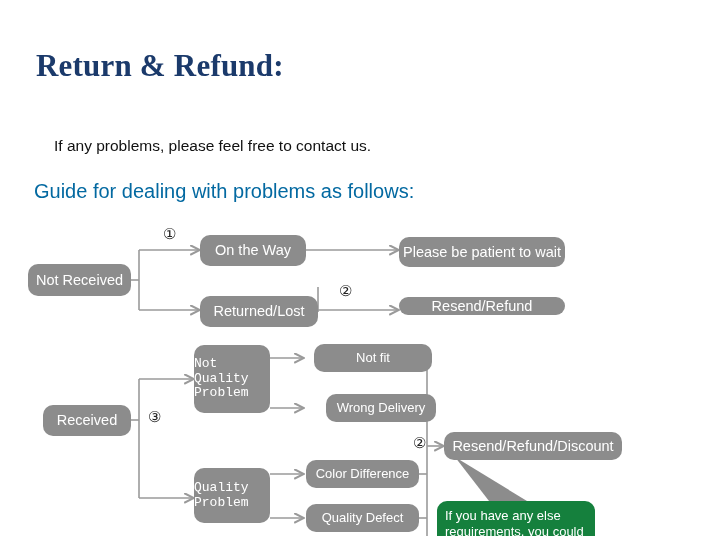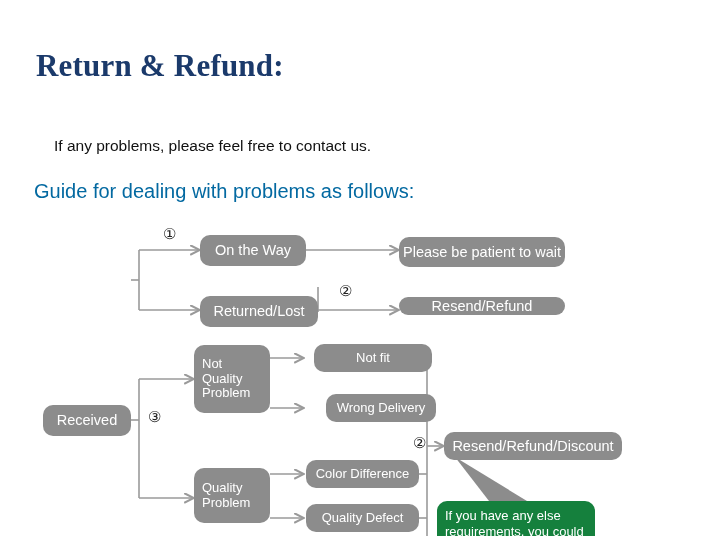--- a/index.html
+++ b/index.html
@@ -60,21 +60,22 @@
     text-align: center;
     font-size: 13px;
     line-height: 1.15;
     box-sizing: border-box;
     padding: 2px 4px;
   }
   .box.big { font-size: 14.5px; }
   .box.multi {
     text-align: left;
     justify-content: flex-start;
-    padding-left: 8px;
+    padding-left: 0;
+    font-family: Liberation Mono, monospace;
   }
   .box.note {
     background: #15803d;
     text-align: left;
     justify-content: flex-start;
     align-items: center;
     padding: 4px 8px;
     font-size: 13px;
     line-height: 1.25;
   }
@@ -146,20 +147,21 @@
 
     <path d="M453,418 L487,456 L523,456 Z" fill="#ffffff" stroke="none"></path>
     <path d="M455,415 L489,459 L527,459" fill="#8c8c8c" stroke="none"></path>
   </svg>
 
   <div class="cnum" style="left:163px; top:183px;">①</div>
   <div class="cnum" style="left:339px; top:240px;">②</div>
   <div class="cnum" style="left:148px; top:366px;">③</div>
   <div class="cnum" style="left:413px; top:392px;">②</div>
 
+  <div class="box big" style="left:28px; top:222px; width:103px; height:32px;">Not Received</div>
 
   <div class="box big" style="left:200px; top:193px; width:106px; height:31px;">On the Way</div>
 
   <div class="box big" style="left:200px; top:254px; width:118px; height:31px;">Returned/Lost</div>
 
   <div class="box big" style="left:399px; top:195px; width:166px; height:30px;">Please be patient to wait</div>
 
   <div class="box big" style="left:399px; top:255px; width:166px; height:18px;">Resend/Refund</div>
 
   <div class="box big" style="left:43px; top:363px; width:88px; height:31px;">Received</div>

